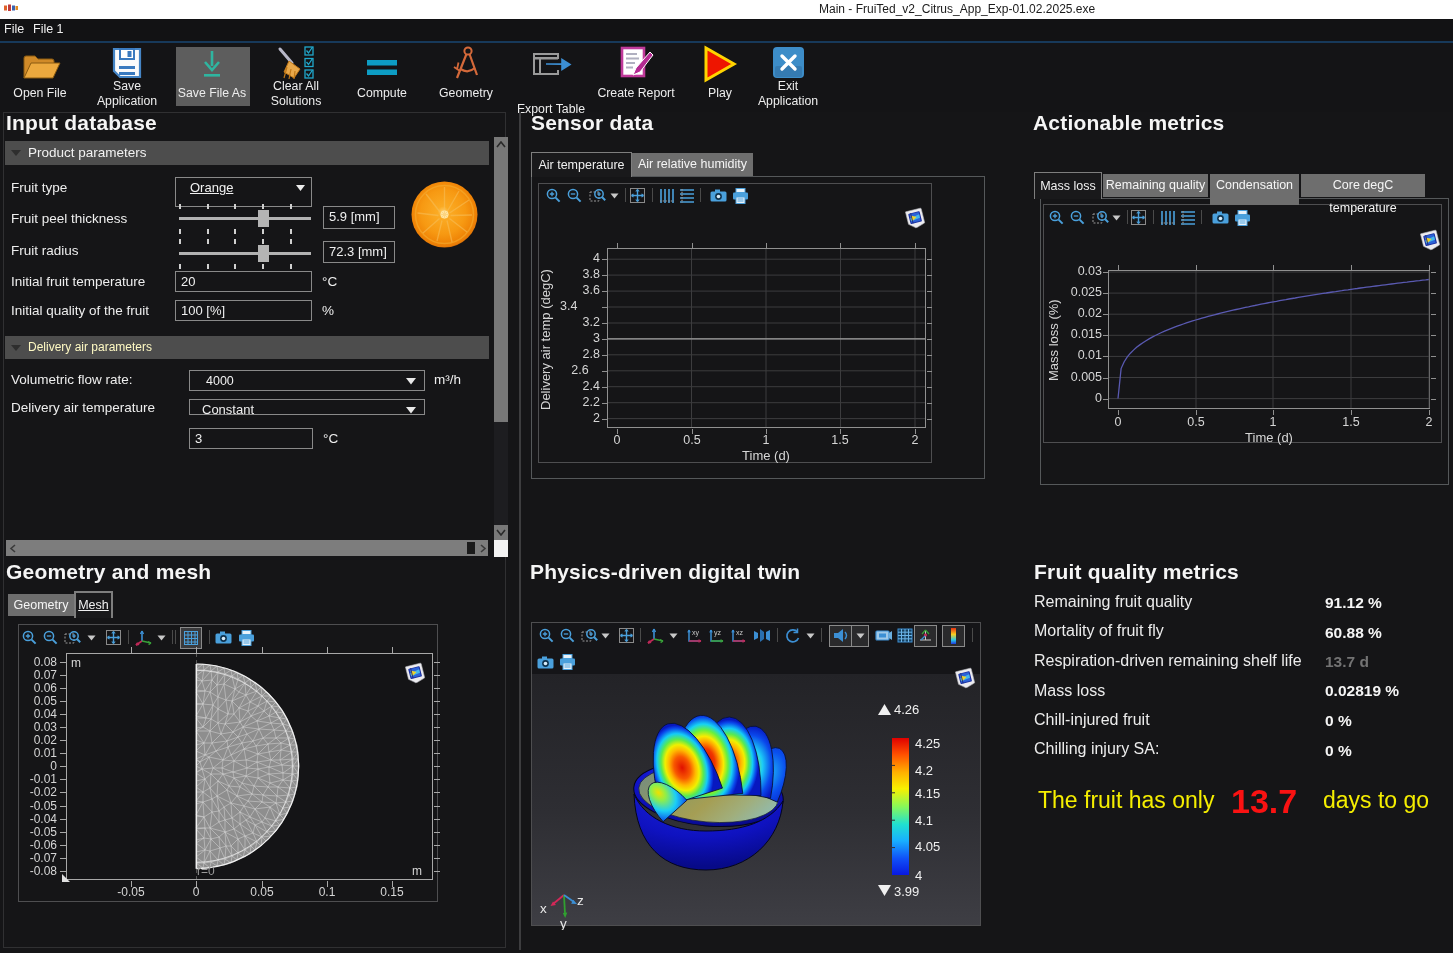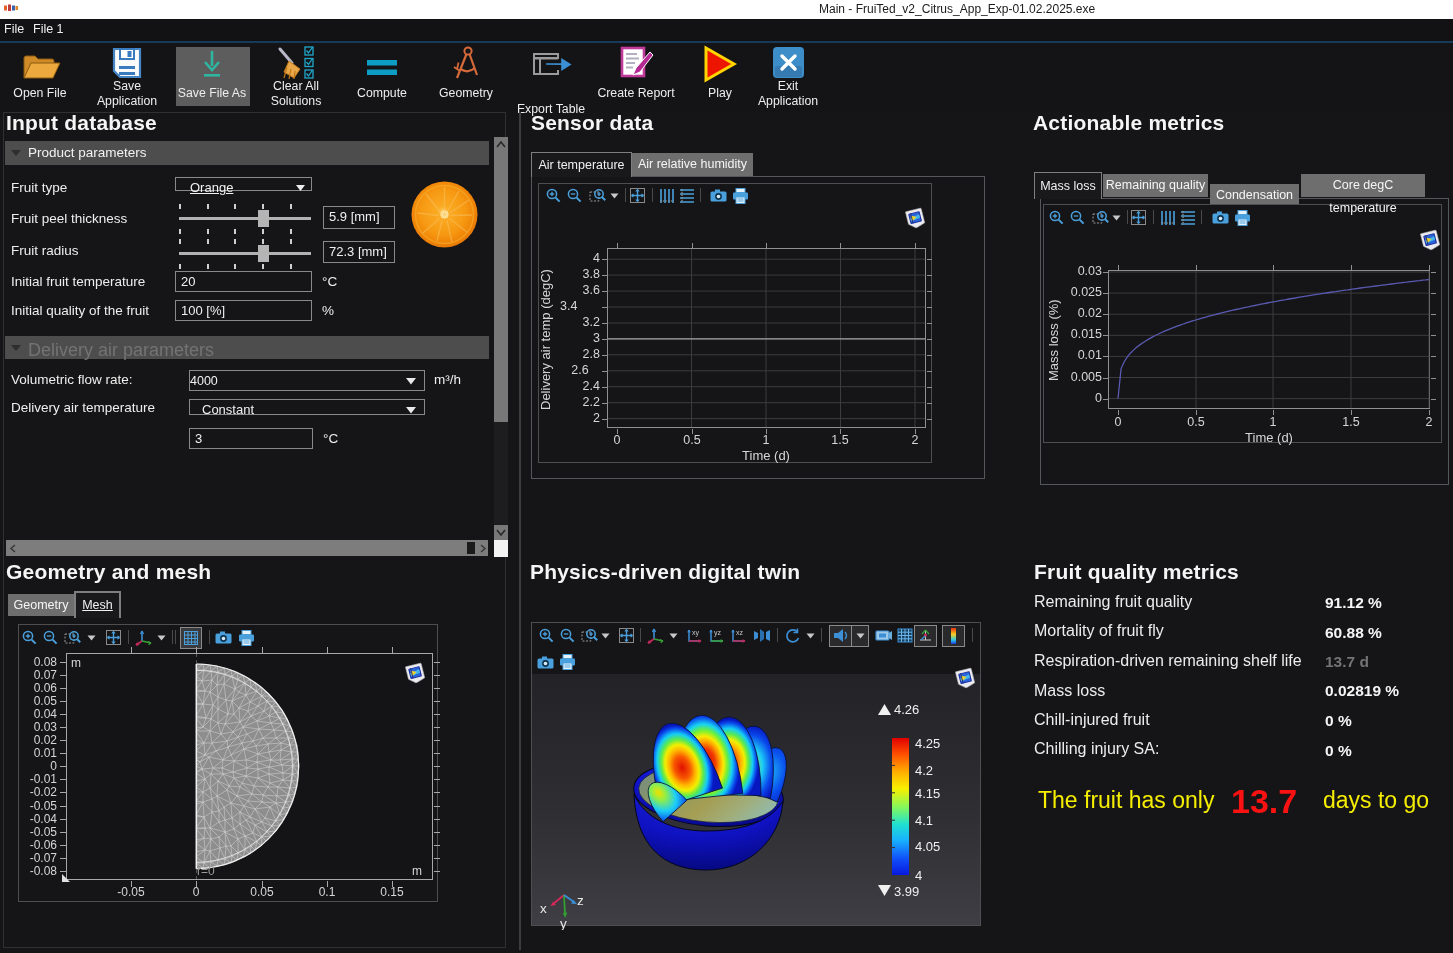--- a/index.html
+++ b/index.html
@@ -95,21 +95,21 @@
 <path d="M10 10 L23 23 M23 10 L10 23" stroke="#ffffff" stroke-width="3.4" stroke-linecap="round"></path>
   </svg>
 <div class="ab" style="left:3px;top:112px;width:503px;height:836px;border:1px solid #303032;"></div>
 <div class="h1" style="left:6px;top:111px;">Input database</div>
 <div class="ab" style="left:5px;top:141px;width:484px;height:24px;background:#4d4d4d;"></div>
 <svg class="ab" style="left:10px;top:149px;" width="12" height="8">
     <path d="M1 1 L11 1 L6 7 Z" fill="#2e2e2e"></path>
   </svg>
 <div class="ab" style="left:28px;top:145px;color:#f2f2f2;font-size:13.5px;">Product parameters</div>
 <div class="lbl" style="left:11px;top:180px;">Fruit type</div>
-<div class="inp" style="left:175px;top:177px;width:137px;height:14px;font-size:13px;padding-left:14px;text-decoration:underline;">Orange</div>
+<div class="inp" style="left:175px;top:177px;width:137px;height:30px;font-size:13px;padding-left:14px;text-decoration:underline;">Orange</div>
 <svg class="ab" style="left:296px;top:185px;" width="9" height="6">
     <path d="M0 0 L9 0 L4.5 6 Z" fill="#ececec"></path>
   </svg>
 <div class="lbl" style="left:11px;top:211px;">Fruit peel thickness</div>
 <div class="lbl" style="left:11px;top:243px;">Fruit radius</div>
 <div class="ab" style="left:179px;top:204px;width:2px;height:5px;background:#d0d0d0;"></div>
 <div class="ab" style="left:207px;top:204px;width:2px;height:5px;background:#d0d0d0;"></div>
 <div class="ab" style="left:234px;top:204px;width:2px;height:5px;background:#d0d0d0;"></div>
 <div class="ab" style="left:262px;top:204px;width:2px;height:5px;background:#d0d0d0;"></div>
 <div class="ab" style="left:290px;top:204px;width:2px;height:5px;background:#d0d0d0;"></div>
@@ -156,23 +156,23 @@
 <g stroke="#f7c05c" stroke-width="1.3" opacity="0.55">
 <path d="M33.5 29 L33.5 6 M36.5 30 L48 10 M38.5 32 L58 19 M39.5 34.5 L61 34 M38.5 37.5 L56 51 M36 39.5 L41 61 M31 39.5 L26 60 M28.5 37.5 L12 52 M27.5 34.5 L6.5 32 M29 31 L15 13"></path>
     </g>
 <circle cx="33.5" cy="33.5" r="4" fill="#ffe4a0"></circle>
 <path d="M33.5 29.5 L33.5 37.5 M29.5 33.5 L37.5 33.5 M30.6 30.6 L36.4 36.4 M36.4 30.6 L30.6 36.4" stroke="#fcd480" stroke-width="1"></path>
 </svg>
 <div class="ab" style="left:5px;top:336px;width:484px;height:23px;background:#4d4d4d;"></div>
 <svg class="ab" style="left:10px;top:344px;" width="12" height="8">
     <path d="M1 1 L11 1 L6 7 Z" fill="#2e2e2e"></path>
   </svg>
-<div class="ab" style="left:28px;top:340px;color:#737373;font-size:18px;">Delivery air parameters</div>
+<div class="ab" style="left:28px;top:340px;color:#fef9c3;font-size:12px;">Delivery air parameters</div>
 <div class="lbl" style="left:11px;top:372px;">Volumetric flow rate:</div>
-<div class="inp" style="left:189px;top:370px;width:236px;height:21px;font-size:12.5px;padding-left:0;">4000</div>
+<div class="inp" style="left:189px;top:370px;width:236px;height:21px;font-size:12.5px;padding-left:16px;">4000</div>
 <svg class="ab" style="left:406px;top:378px;" width="10" height="7">
     <path d="M0 0 L10 0 L5 6.5 Z" fill="#e8e8e8"></path>
   </svg>
 <div class="lbl" style="left:434px;top:372px;">m³/h</div>
 <div class="lbl" style="left:11px;top:400px;">Delivery air temperature</div>
 <div class="inp" style="left:189px;top:399px;width:236px;height:16px;font-size:13px;padding-left:12px;">Constant</div>
 <svg class="ab" style="left:406px;top:407px;" width="10" height="7">
     <path d="M0 0 L10 0 L5 6.5 Z" fill="#e8e8e8"></path>
   </svg>
 <div class="inp" style="left:189px;top:428px;width:124px;height:21px;">3</div>
@@ -190,21 +190,21 @@
 <div class="ab" style="left:6px;top:540px;width:482px;height:16px;background:#7d7d7d;"></div>
 <svg class="ab" style="left:9px;top:544px;" width="8" height="9">
     <path d="M6 1 L2 4.5 L6 8" stroke="#3a3a3a" stroke-width="1.6" fill="none"></path>
   </svg>
 <div class="ab" style="left:467px;top:542px;width:8px;height:12px;background:#1b1b1b;"></div>
 <svg class="ab" style="left:479px;top:544px;" width="8" height="9">
     <path d="M2 1 L6 4.5 L2 8" stroke="#3a3a3a" stroke-width="1.6" fill="none"></path>
   </svg>
 <div class="h1" style="left:6px;top:560px;">Geometry and mesh</div>
 <div class="tabI" style="left:8px;top:594px;width:66px;height:22px;line-height:22px;">Geometry</div>
-<div class="tabA" style="left:74px;top:591px;width:47px;height:27px;line-height:25px;border-width:2px;text-decoration:underline;">Mesh</div>
+<div class="tabA" style="left:74px;top:591px;width:39px;height:27px;line-height:25px;border-width:2px;text-decoration:underline;">Mesh</div>
 <div class="gbox" style="left:18px;top:624px;width:420px;height:278px;"></div>
 <svg class="ab" style="left:22px;top:630px;" width="15" height="15" viewBox="0 0 15 15">
     <circle cx="6" cy="6" r="4.6" fill="none" stroke="#4aa0dc" stroke-width="1.5"></circle>
     <path d="M9.6 9.6 L13.6 13.6" stroke="#4aa0dc" stroke-width="2"></path>
     <path d="M3.8 6 L8.2 6 M6 3.8 L6 8.2" stroke="#4aa0dc" stroke-width="1.3"></path>
   </svg>
 <svg class="ab" style="left:43px;top:630px;" width="15" height="15" viewBox="0 0 15 15">
     <circle cx="6" cy="6" r="4.6" fill="none" stroke="#4aa0dc" stroke-width="1.5"></circle>
     <path d="M9.6 9.6 L13.6 13.6" stroke="#4aa0dc" stroke-width="2"></path>
     <path d="M3.8 6 L8.2 6" stroke="#4aa0dc" stroke-width="1.3"></path>
@@ -717,21 +717,21 @@
     <path d="M6.5 0 L13 11 L0 11 Z" fill="#f0f0f0"></path>
   </svg>
 <div class="ab" style="left:894px;top:702px;color:#f0f0f0;font-size:13px;">4.26</div>
 <svg class="ab" style="left:878px;top:885px;" width="13" height="11">
     <path d="M0 0 L13 0 L6.5 11 Z" fill="#f0f0f0"></path>
   </svg>
 <div class="ab" style="left:894px;top:884px;color:#f0f0f0;font-size:13px;">3.99</div>
 <div class="h1" style="left:1033px;top:111px;">Actionable metrics</div>
 <div class="tabA" style="left:1034px;top:172px;width:68px;height:27px;line-height:26px;">Mass loss</div>
 <div class="tabI" style="left:1103px;top:174px;width:105px;height:23px;line-height:23px;">Remaining quality</div>
-<div class="tabI" style="left:1210px;top:184px;width:89px;height:20px;line-height:23px;">Condensation</div>
+<div class="tabI" style="left:1210px;top:174px;width:89px;height:31px;line-height:23px;">Condensation</div>
 <div class="tabI" style="left:1301px;top:174px;width:124px;height:23px;line-height:23px;">Core degC temperature</div>
 <div class="gbox" style="left:1040px;top:198px;width:409px;height:287px;border-color:#55585a;"></div>
 <div class="gbox" style="left:1043px;top:204px;width:399px;height:239px;"></div>
 <svg class="ab" style="left:1049px;top:210px;" width="15" height="15" viewBox="0 0 15 15">
     <circle cx="6" cy="6" r="4.6" fill="none" stroke="#4aa0dc" stroke-width="1.5"></circle>
     <path d="M9.6 9.6 L13.6 13.6" stroke="#4aa0dc" stroke-width="2"></path>
     <path d="M3.8 6 L8.2 6 M6 3.8 L6 8.2" stroke="#4aa0dc" stroke-width="1.3"></path>
   </svg>
 <svg class="ab" style="left:1070px;top:210px;" width="15" height="15" viewBox="0 0 15 15">
     <circle cx="6" cy="6" r="4.6" fill="none" stroke="#4aa0dc" stroke-width="1.5"></circle>

